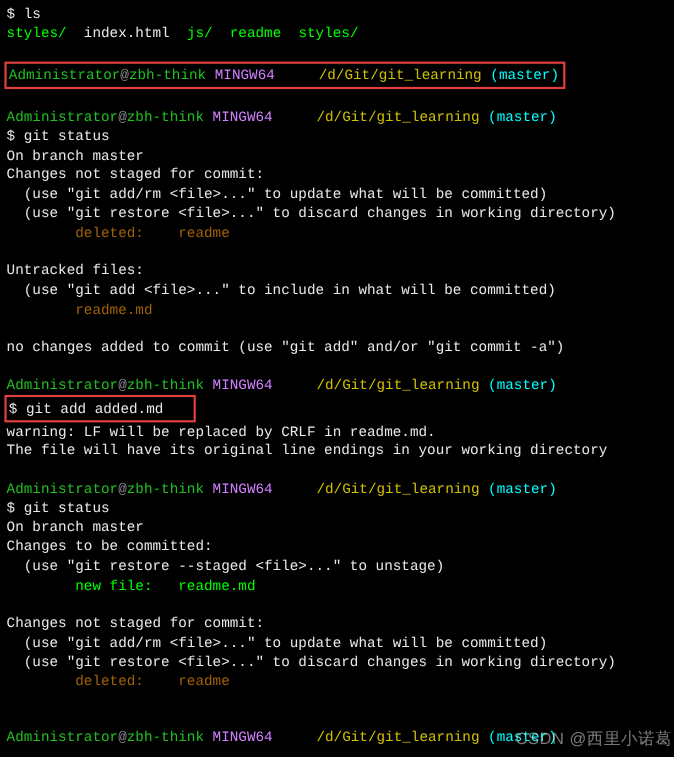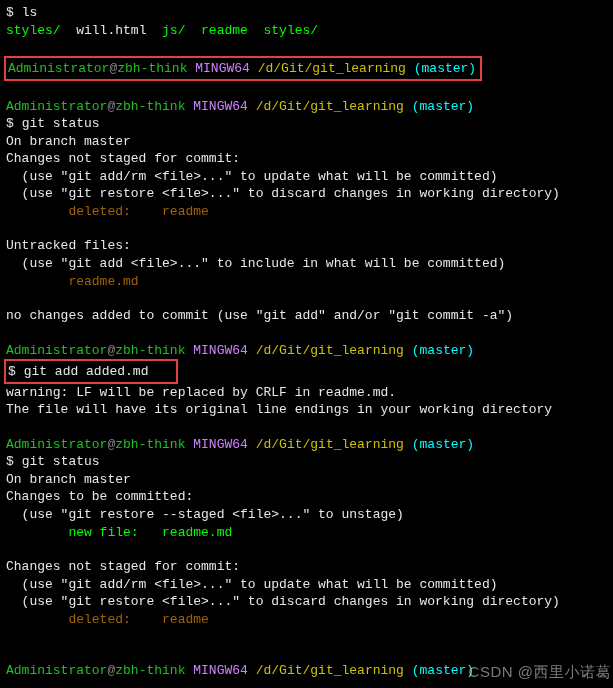--- a/index.html
+++ b/index.html
@@ -14,21 +14,21 @@
     color: #c0c0c0;
     padding: 4px 6px;
     position: relative;
   }
   .line { white-space: pre; }
   .w { color: #e8e8e8; }
   .g { color: #20c020; text-align: right; }
   .gb { color: #00ff00; }
   .cy { color: #00ffff; }
   .mg { color: #d080ff; margin-top: 16px; }
-  .yl { color: #d0c000; }
+  .yl { color: #d0c000; margin-left: 32px; }
   .rd { color: #a16207; }
   .dim { color: #888; }
   .box {
     border: 2px solid #e04040;
     display: inline-block;
     padding: 2px 4px 1px 2px;
     margin-left: -2px;
   }
   .blank { height: 17px; }
   .watermark {
@@ -40,21 +40,21 @@
     font-family: Liberation Sans, sans-serif;
     letter-spacing: 0.5px;
   }
 </style>
 </head>
 <body>
 
 
 
 <div class="line"><span class="w">$</span> <span class="w">ls</span></div>
-<div class="line"><span class="gb">styles/</span>  <span class="w">will.html</span>  <span class="gb">js/</span>  <span class="gb">readme</span>  <span class="gb">styles/</span></div>
+<div class="line"><span class="gb">styles/</span>  <span class="w">index.html</span>  <span class="gb">js/</span>  <span class="gb">readme</span>  <span class="gb">styles/</span></div>
 <div class="blank"></div>
 
 <div class="box">
 <div class="line"><span class="g">Administrator</span><span class="dim">@</span><span class="g">zbh-think</span> <span class="mg">MINGW64</span> <span class="yl">/d/Git/git_learning</span> <span class="cy">(master)</span></div>
 </div>
 <div class="blank"></div>
 
 <div class="line"><span class="g">Administrator</span><span class="dim">@</span><span class="g">zbh-think</span> <span class="mg">MINGW64</span> <span class="yl">/d/Git/git_learning</span> <span class="cy">(master)</span></div>
 <div class="line"><span class="w">$</span> <span class="w">git status</span></div>
 <div class="line w">On branch master</div>

